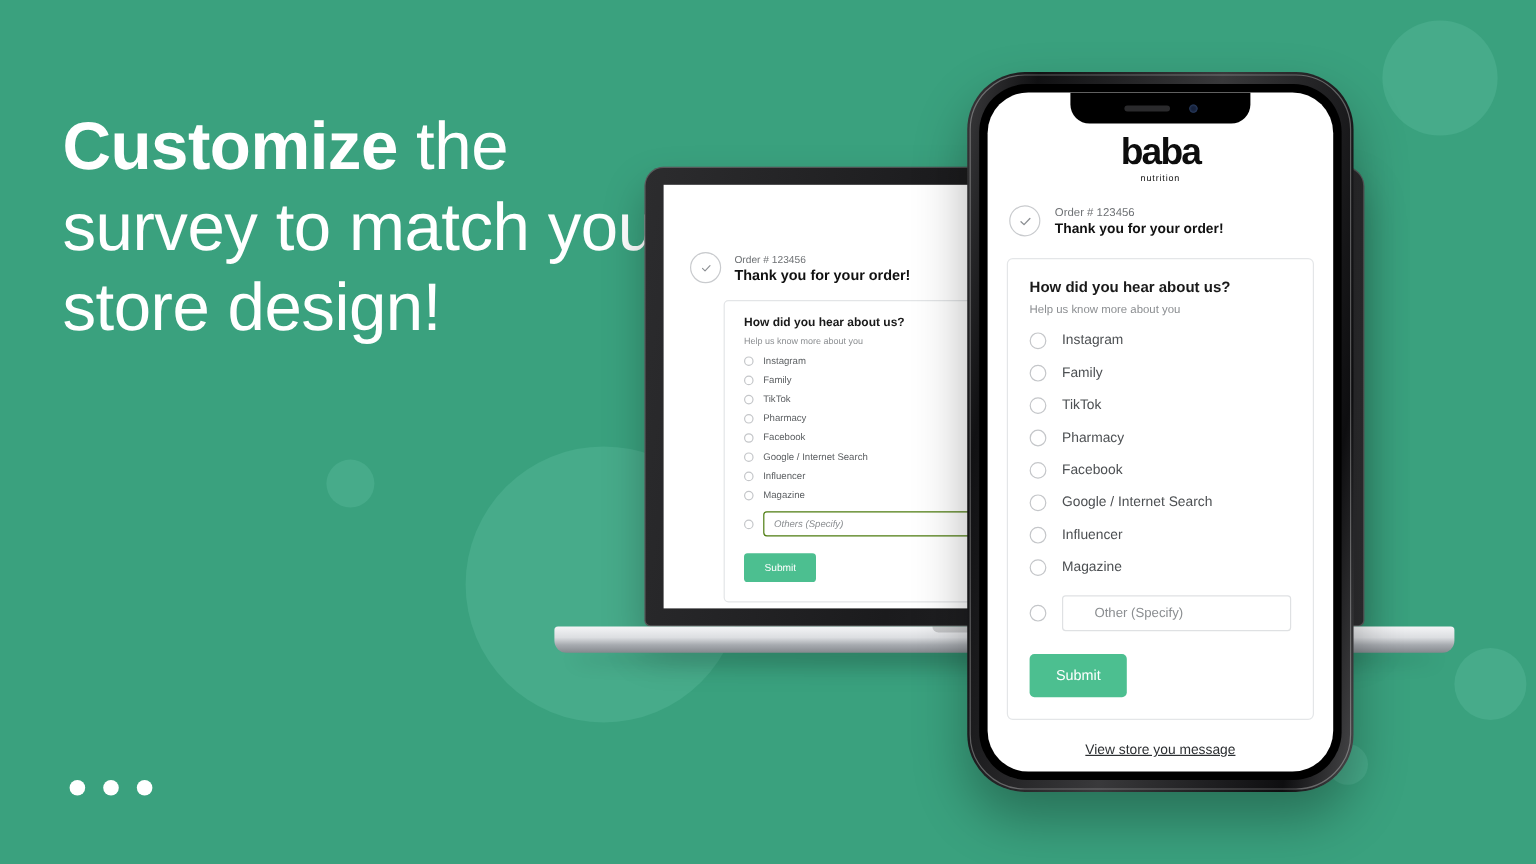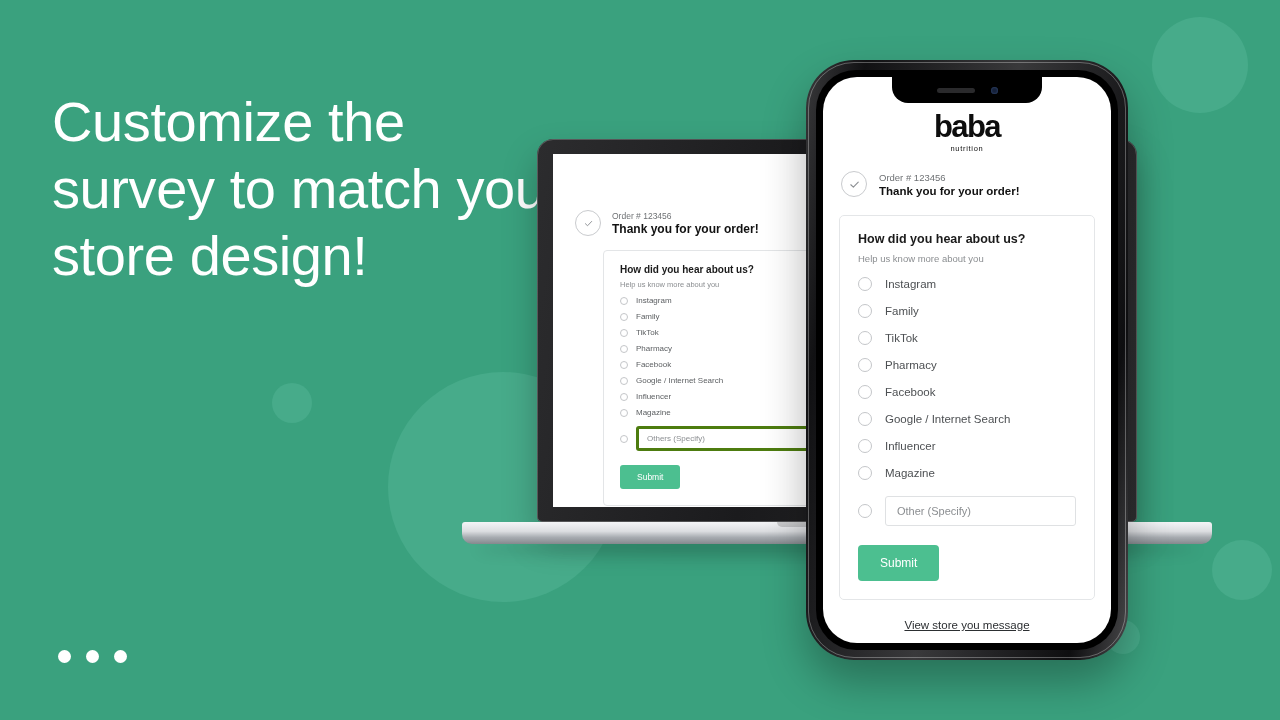--- a/index.html
+++ b/index.html
@@ -37,21 +37,21 @@
     position: absolute;
     left: 52px;
     top: 88px;
     width: 520px;
     color: #ffffff;
     font-size: 56px;
     line-height: 67px;
     font-weight: 300;
     letter-spacing: -0.4px;
   }
-  #headline .strong { font-weight: 400; }
+  #headline .strong { font-weight: 700; }
 
   
   #dots {
     position: absolute;
     left: 58px;
     top: 650px;
     display: flex;
     gap: 15px;
   }
   #dots .dot {
@@ -138,23 +138,24 @@
     padding: 13px 16px 16px 16px;
     width: 430px;
   }
   .lp-q { font-size: 10px; font-weight: 700; color:#1a1a1a; }
   .lp-sub { font-size: 7.5px; color:#8b8e91; margin-top: 5px; }
   .lp-opt { display:flex; align-items:center; gap:8px; margin-top: 7px; }
   .lp-radio { width: 8px; height: 8px; border-radius:50%; border: 1px solid #c4c6c9; flex:0 0 auto; }
   .lp-opt-label { font-size: 8px; color:#5d6063; }
   .lp-other-row { display:flex; align-items:center; gap:8px; margin-top: 9px; }
   .lp-other-box {
-    border: 3px solid #4d7c0f; border-radius: 3px;
+    border: 1px solid #4d7c0f; border-radius: 3px;
     padding: 5px 8px; font-size: 8px; color:#8b8e91;
     width: 280px;
+    font-style: italic;
   }
   .lp-submit {
     margin-top: 14px;
     background: #4cbf90; color:#fff;
     border: none; border-radius: 3px;
     font-size: 8.5px; padding: 7px 17px;
     font-family: inherit;
   }
 
   
@@ -227,21 +228,21 @@
     padding: 16px 18px 18px 18px;
   }
   .ph-q { font-size: 12.5px; font-weight:700; color:#1a1a1a; }
   .ph-sub { font-size: 9.5px; color:#8b8e91; margin-top: 7px; }
   .ph-opt { display:flex; align-items:center; gap:13px; margin-top: 13px; }
   .ph-radio { width: 14px; height: 14px; border-radius:50%; border:1px solid #c4c6c9; flex:0 0 auto; }
   .ph-opt-label { font-size: 11.5px; color:#4d5053; }
   .ph-other-row { display:flex; align-items:center; gap:13px; margin-top: 16px; }
   .ph-other-box {
     border: 1px solid #dfe1e3; border-radius: 3px;
-    padding: 8px 11px; font-size: 11px; color:#8b8e91;
+    padding: 8px 26px; font-size: 11px; color:#8b8e91;
     flex: 1;
   }
   .ph-submit {
     margin-top: 19px;
     background: #4cbf90; color:#fff;
     border:none; border-radius: 4px;
     font-size: 12px; padding: 11px 22px;
     font-family: inherit;
   }
   .ph-link {

